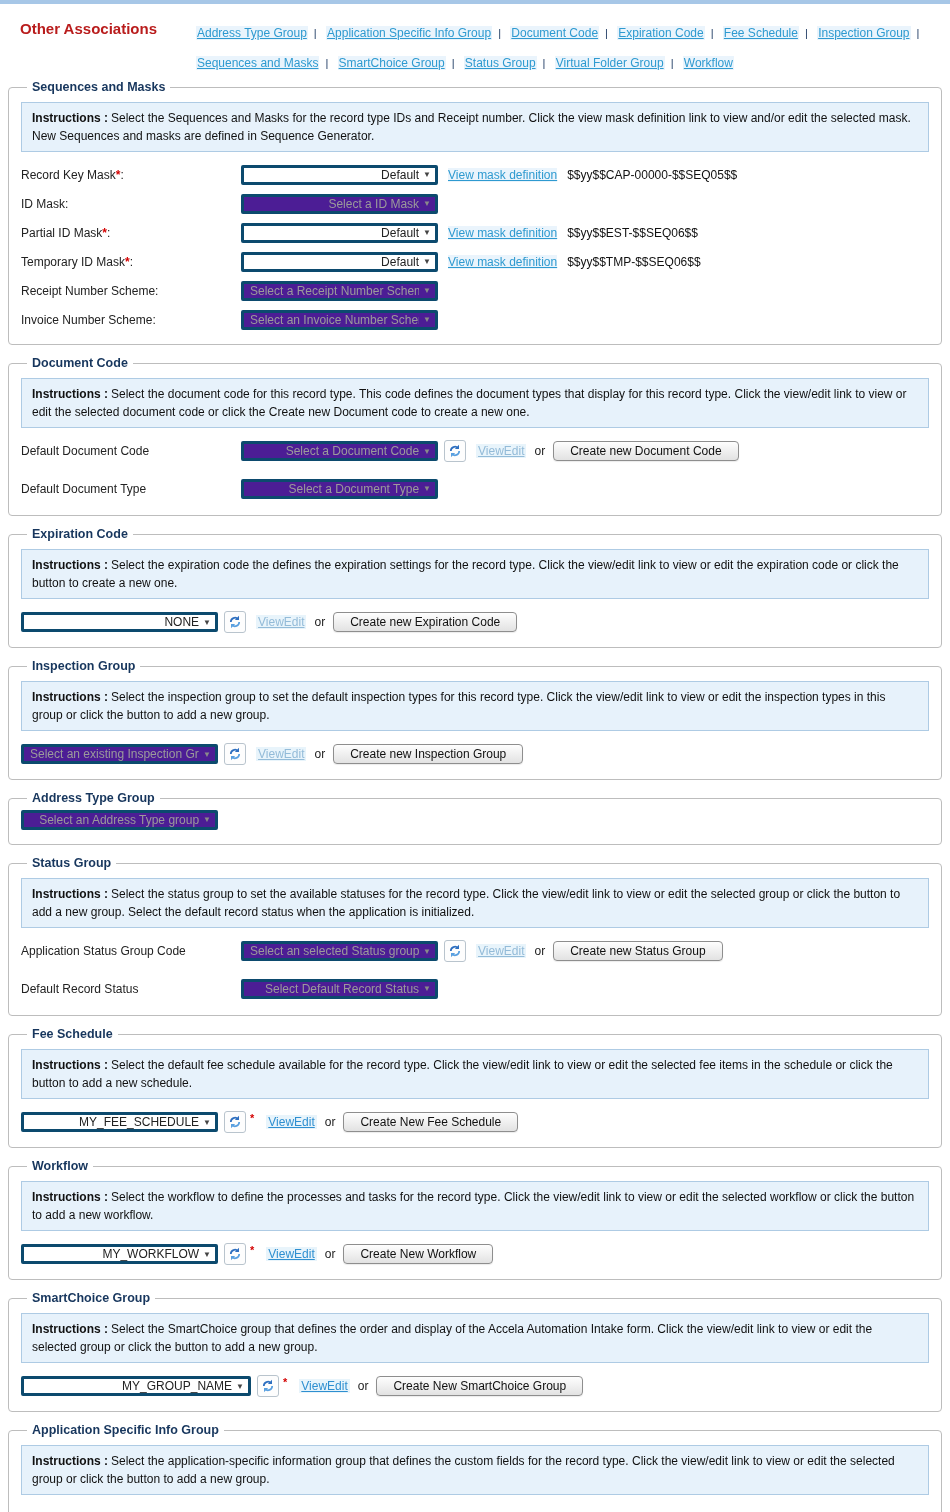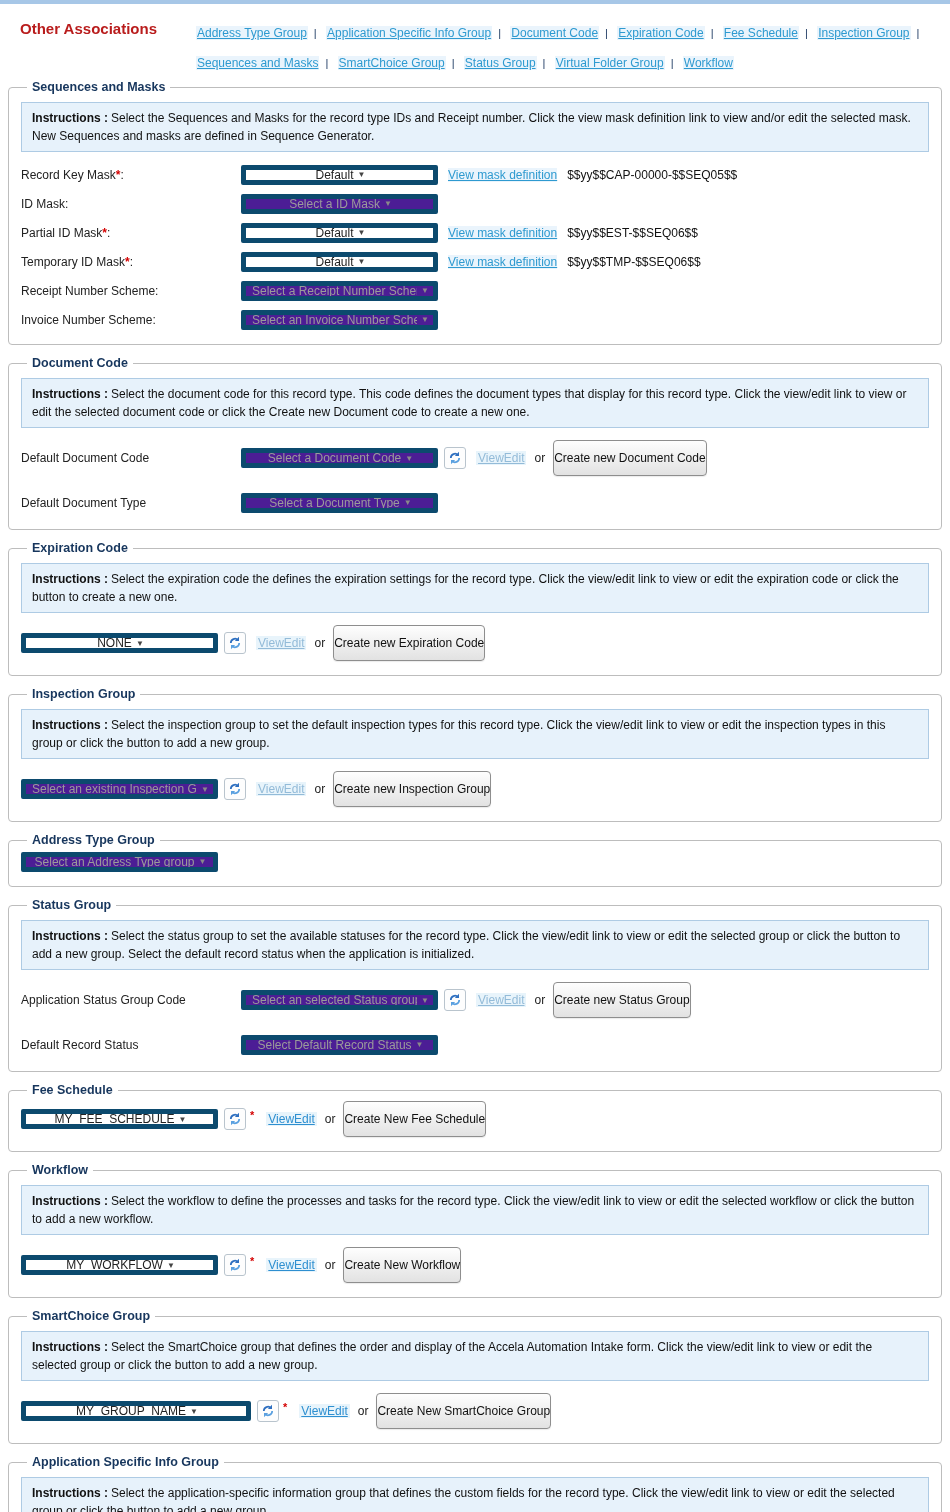--- a/index.html
+++ b/index.html
@@ -31,23 +31,23 @@
     background: #E7F2FB; border: 1px solid #AECBE4;
     padding: 6px 10px; line-height: 1.5; margin: 4px 0 12px 0; color:#111;
   }
   .instructions b { margin-right: 3px; }
   .form-row { display: flex; align-items: center; margin-bottom: 8px; min-height: 21px; }
   .form-row.tall { margin-bottom: 16px; }
   .row-label { width: 220px; flex: none; color: #222; }
   .req { color: #D40000; font-weight: bold; }
   .req-sup { color: #D40000; font-weight: bold; font-size: 11px; position: relative; top: -4px; margin: 0 2px 0 4px; }
   .select {
-    display: inline-flex; align-items: center; justify-content: center;
+    display: inline-flex; align-items: center; justify-content: flex-end;
     width: 197px; height: 20px; padding: 0 4px 0 6px;
-    border: 5px solid #0c4a6e; background: #fff; border-radius: 2px;
+    border: 3px solid #0c4a6e; background: #fff; border-radius: 2px;
     cursor: pointer; overflow: hidden; flex: none;
   }
   .select .sel-txt { white-space: nowrap; overflow: hidden; color: #222; }
   .select .arrow { font-size: 8px; color: #444; margin-left: 4px; flex: none; }
   .select.disabled { background: #4c1d95; }
   .select.disabled .sel-txt { color: #9B9B9B; }
   .select.disabled .arrow { color: #8A8A8A; }
   .select.w230 { width: 230px; }
   .refresh {
     width: 22px; height: 22px; margin-left: 6px; flex: none;
@@ -57,21 +57,21 @@
   a.ve {
     color: #2E8FD0; text-decoration: underline; background: #E8F4FB;
     margin-left: 10px; cursor: pointer; padding: 0 2px;
   }
   a.ve.dim { color: #93BBD8; }
   .or { margin: 0 8px; color: #222; }
   button.btn {
     font-family: "Liberation Sans", sans-serif; font-size: 12px; color: #111;
     background: linear-gradient(#FEFEFE, #E2E2E2);
     border: 1px solid #8E8E8E; border-radius: 4px;
-    height: 36px; padding: 0 0; cursor: pointer;
+    height: 20px; padding: 0 16px; cursor: pointer;
     box-shadow: 0 1px 1px rgba(0,0,0,0.08);
   }
   a.masklink {
     color: #2E9AD0; text-decoration: underline; background: #EAF4FC;
     margin-left: 10px; cursor: pointer; white-space: nowrap;
   }
   .maskval { margin-left: 10px; color: #111; white-space: nowrap; }
 </style>
 </head>
 <body>
@@ -267,20 +267,23 @@
     <span class="row-label">Default Record Status</span>
     <div class="select disabled">
         <span class="sel-txt">Select Default Record Status</span>
         <span class="arrow">▼</span>
       </div>
   </div>
 </fieldset>
 
 <fieldset class="section">
   <legend>Fee Schedule</legend>
+  <div class="instructions">
+    <b>Instructions :</b><span>Select the default fee schedule available for the record type. Click the view/edit link to view or edit the selected fee items in the schedule or click the button to add a new schedule.</span>
+  </div>
   <div class="form-row" style="margin-bottom:2px;">
     <div class="select">
         <span class="sel-txt">MY_FEE_SCHEDULE</span>
         <span class="arrow">▼</span>
       </div>
     <button class="refresh">
         <svg width="14" height="14" viewBox="0 0 16 16">
           <path d="M3.2 8a4.8 4.8 0 0 1 8.2-3.4" stroke="#2E6FC0" stroke-width="2" fill="none"></path>
           <path d="M12.6 0.8 L12.6 5.6 L7.8 5.6 Z" fill="#2E6FC0"></path>
           <path d="M12.8 8a4.8 4.8 0 0 1-8.2 3.4" stroke="#5AA0E0" stroke-width="2" fill="none"></path>

